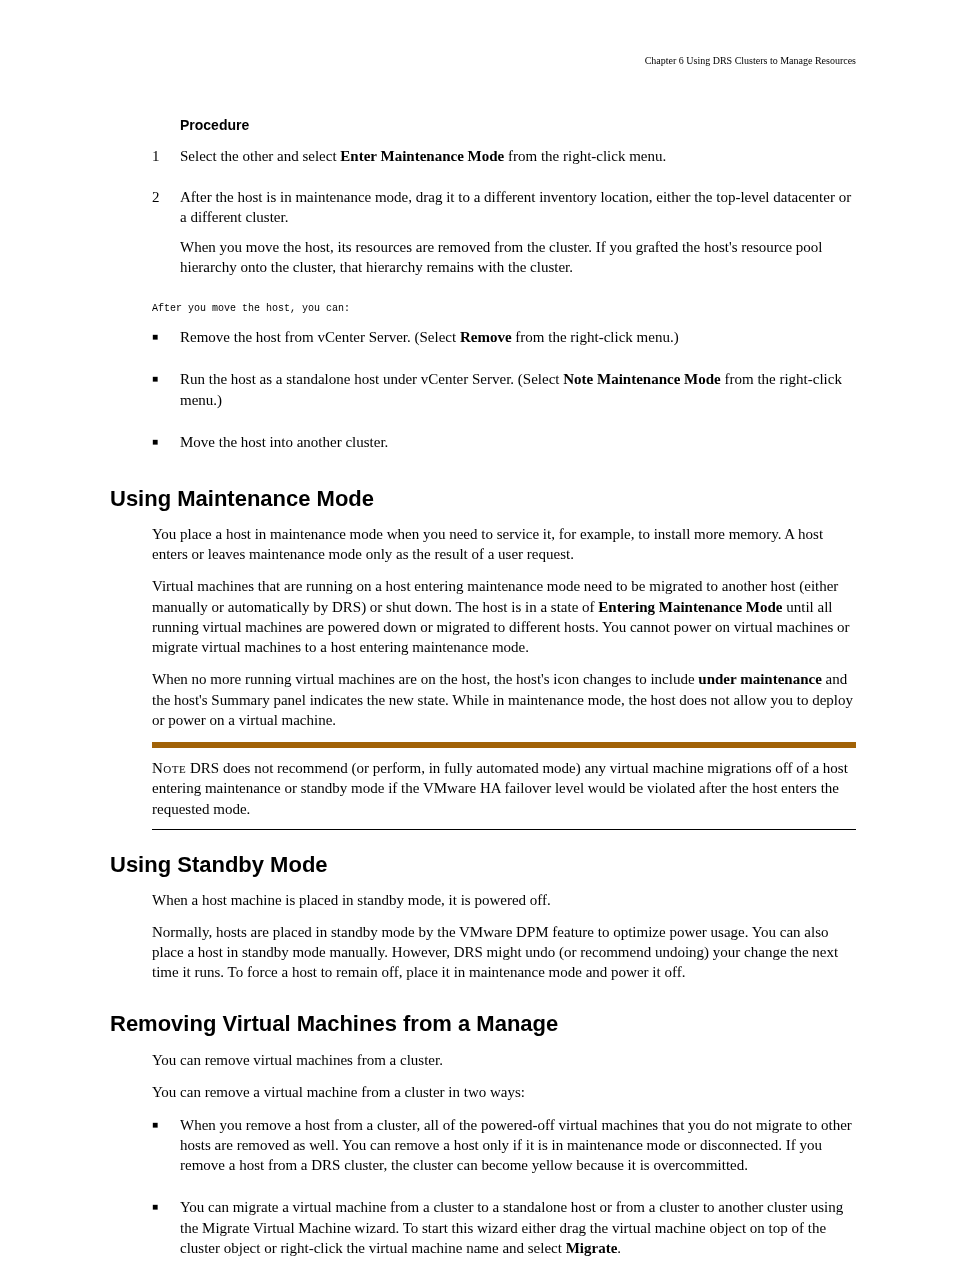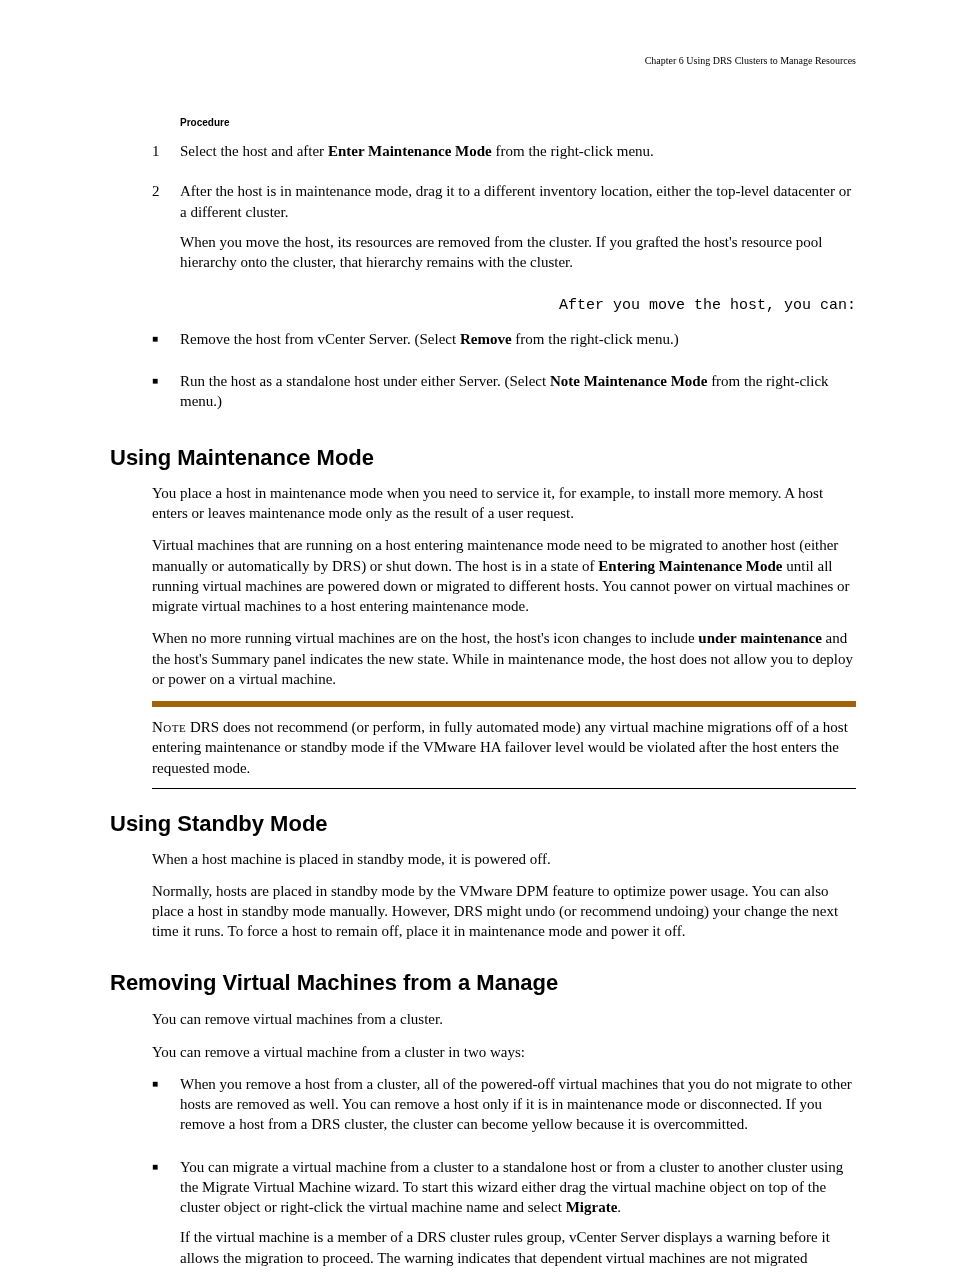--- a/index.html
+++ b/index.html
@@ -19,21 +19,21 @@
   }
   .running-head {
     text-align: right;
     font-family: "Palatino Linotype", Palatino, Georgia, serif;
     font-size: 10px;
     margin-bottom: 48px;
   }
   .procedure-label {
     font-family: Arial, Helvetica, sans-serif;
     font-weight: bold;
-    font-size: 10px;
+    font-size: 14px;
     margin-left: 70px;
     margin-bottom: 12px;
   }
   ol.steps {
     list-style: none;
     padding: 0;
     margin: 0 0 14px 0;
   }
   ol.steps > li {
     display: flex;
@@ -45,23 +45,22 @@
     margin-left: 42px;
   }
   ol.steps > li .body {
     flex: 1;
   }
   ol.steps > li .body p {
     margin: 0 0 10px 0;
   }
   .mono {
     font-family: "Courier New", Courier, monospace;
-    font-size: 15px;
+    font-size: 10px;
     margin: 6px 0 12px 42px;
-    text-align: right;
   }
   ul.square {
     list-style: none;
     padding: 0;
     margin: 0 0 22px 0;
   }
   ul.square > li {
     display: flex;
     margin-bottom: 12px;
   }
@@ -116,21 +115,21 @@
 <div class="page">
 
   <div class="running-head">Chapter 6 Using DRS Clusters to Manage Resources</div>
 
   <div class="procedure-label">Procedure</div>
 
   <ol class="steps">
       <li>
         <div class="num">1</div>
         <div class="body">
-          <p class="para"><span>Select the host and after </span><b>Enter Maintenance Mode</b><span> from the right-click menu.</span></p>
+          <p class="para"><span>Select the other and select </span><b>Enter Maintenance Mode</b><span> from the right-click menu.</span></p>
         </div>
       </li>
       <li>
         <div class="num">2</div>
         <div class="body">
           <p class="para"><span>After the host is in maintenance mode, drag it to a different inventory location, either the top-level datacenter or a different cluster.</span></p>
           <p class="para"><span>When you move the host, its resources are removed from the cluster. If you grafted the host's resource pool hierarchy onto the cluster, that hierarchy remains with the cluster.</span></p>
         </div>
       </li>
     </ol>
@@ -138,21 +137,26 @@
   <div class="mono">After you move the host, you can:</div>
 
   <ul class="square">
       <li>
         <div class="body">
           <p class="para"><span>Remove the host from vCenter Server. (Select </span><b>Remove</b><span> from the right-click menu.)</span></p>
         </div>
       </li>
       <li>
         <div class="body">
-          <p class="para"><span>Run the host as a standalone host under either Server. (Select </span><b>Note Maintenance Mode</b><span> from the right-click menu.)</span></p>
+          <p class="para"><span>Run the host as a standalone host under vCenter Server. (Select </span><b>Note Maintenance Mode</b><span> from the right-click menu.)</span></p>
+        </div>
+      </li>
+      <li>
+        <div class="body">
+          <p class="para"><span>Move the host into another cluster.</span></p>
         </div>
       </li>
     </ul>
 
   <h2 class="sect">Using Maintenance Mode</h2>
   <div class="indent">
       <p class="para"><span>You place a host in maintenance mode when you need to service it, for example, to install more memory. A host enters or leaves maintenance mode only as the result of a user request.</span></p>
       <p class="para"><span>Virtual machines that are running on a host entering maintenance mode need to be migrated to another host (either manually or automatically by DRS) or shut down. The host is in a state of </span><b>Entering Maintenance Mode</b><span> until all running virtual machines are powered down or migrated to different hosts. You cannot power on virtual machines or migrate virtual machines to a host entering maintenance mode.</span></p>
       <p class="para"><span>When no more running virtual machines are on the host, the host's icon changes to include </span><b>under maintenance</b><span> and the host's Summary panel indicates the new state. While in maintenance mode, the host does not allow you to deploy or power on a virtual machine.</span></p>
     </div>

